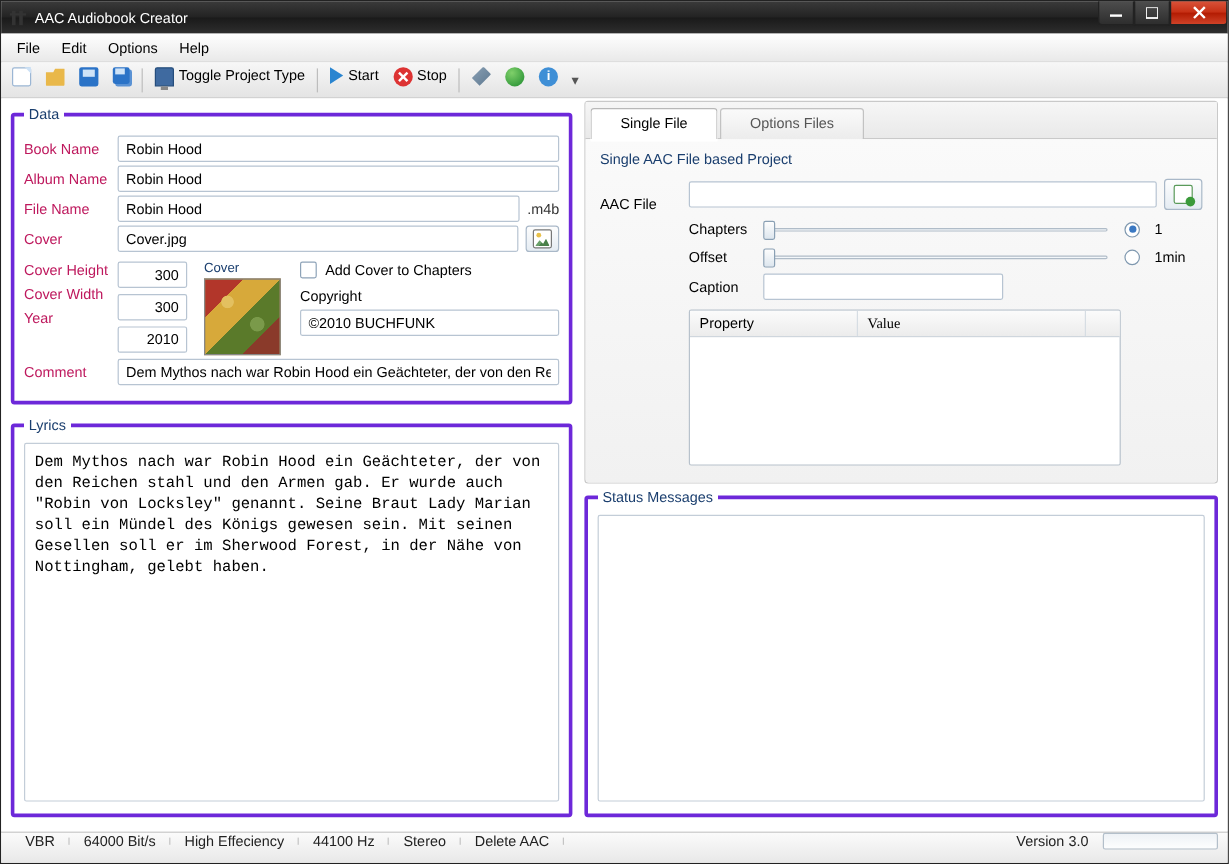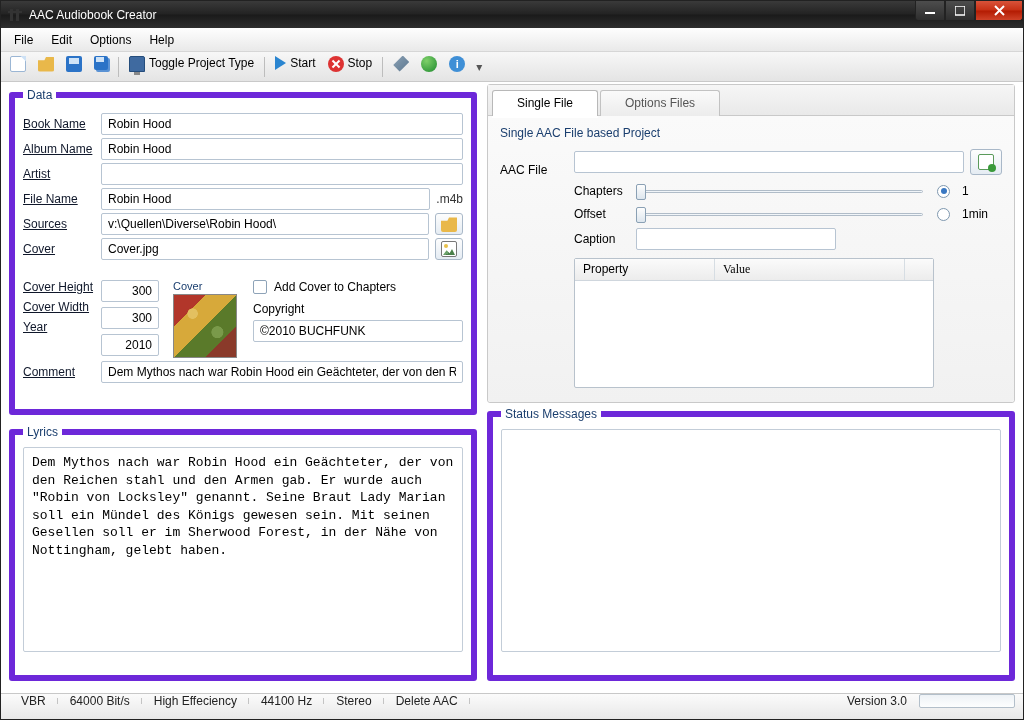--- a/index.html
+++ b/index.html
@@ -93,29 +93,29 @@
   
   .main {
     flex:1; display:flex; gap:10px; padding:2px 8px 6px 8px;
     background:#fff;
   }
   .col { display:flex; flex-direction:column; }
   .col-left{ width:468px; }
   .col-right{ flex:1; }
 
   fieldset.group {
-    border:6px solid #6d28d9; border-radius:3px;
-    margin:4px 0 6px 0; padding:8px 8px 23px 8px;
+    border:3px solid #6d28d9; border-radius:3px;
+    margin:4px 0 6px 0; padding:8px 8px 10px 8px;
     position:relative;
   }
   fieldset.group > legend {
     padding:0 4px; color:#1a3e6e; font-size:12px;
   }
   .row { display:flex; align-items:center; margin:3px 0; }
-  .lbl { width:78px; color:#0f172a;text-decoration:underline;}
+  .lbl { width:78px; color:#be185d;}
   .txt {
     flex:1; height:22px; border:1px solid #b7c4d2; border-radius:2px;
     padding:2px 6px; font-size:12px; background:#fff;
   }
   .txt.short{ width:58px; flex:0 0 58px; text-align:left;}
   .unit { margin-left:6px; color:#333;}
   .icon-btn {
     width:28px; height:22px; margin-left:6px;
     border:1px solid #a9b8c8; border-radius:3px;
     background:linear-gradient(to bottom,#fdfdfd,#e5ecf3);
@@ -309,44 +309,33 @@
 
         <div class="row">
           <div class="lbl">Book Name</div>
           <input class="txt" value="Robin Hood" style="">
         </div>
         <div class="row">
           <div class="lbl">Album Name</div>
           <input class="txt" value="Robin Hood" style="">
         </div>
         <div class="row">
-          <div class="lbl">Artist</div>
-          <input class="txt" value="" style="">
-        </div>
-        <div class="row">
           <div class="lbl">File Name</div>
           <input class="txt" value="Robin Hood" style="">
           <span class="unit">.m4b</span>
-        </div>
-        <div class="row">
-          <div class="lbl">Sources</div>
-          <input class="txt" value="v:\Quellen\Diverse\Robin Hood\" style="">
-          <div class="icon-btn">
-              <span class="ico ico-open"></span>
-            </div>
         </div>
         <div class="row">
           <div class="lbl">Cover</div>
           <input class="txt" value="Cover.jpg" style="">
           <div class="icon-btn">
               <span class="ico ico-img"></span>
             </div>
         </div>
 
-        <div class="row" style="align-items:flex-start; margin-top:20px;">
+        <div class="row" style="align-items:flex-start; margin-top:8px;">
           <div style="width:78px">
             <div class="row" style="margin:0 0 6px 0">
               <div class="lbl" style="width:78px">Cover Height</div>
             </div>
             <div class="row" style="margin:0 0 6px 0">
               <div class="lbl" style="width:78px">Cover Width</div>
             </div>
             <div class="row" style="margin:0">
               <div class="lbl" style="width:78px">Year</div>
             </div>

